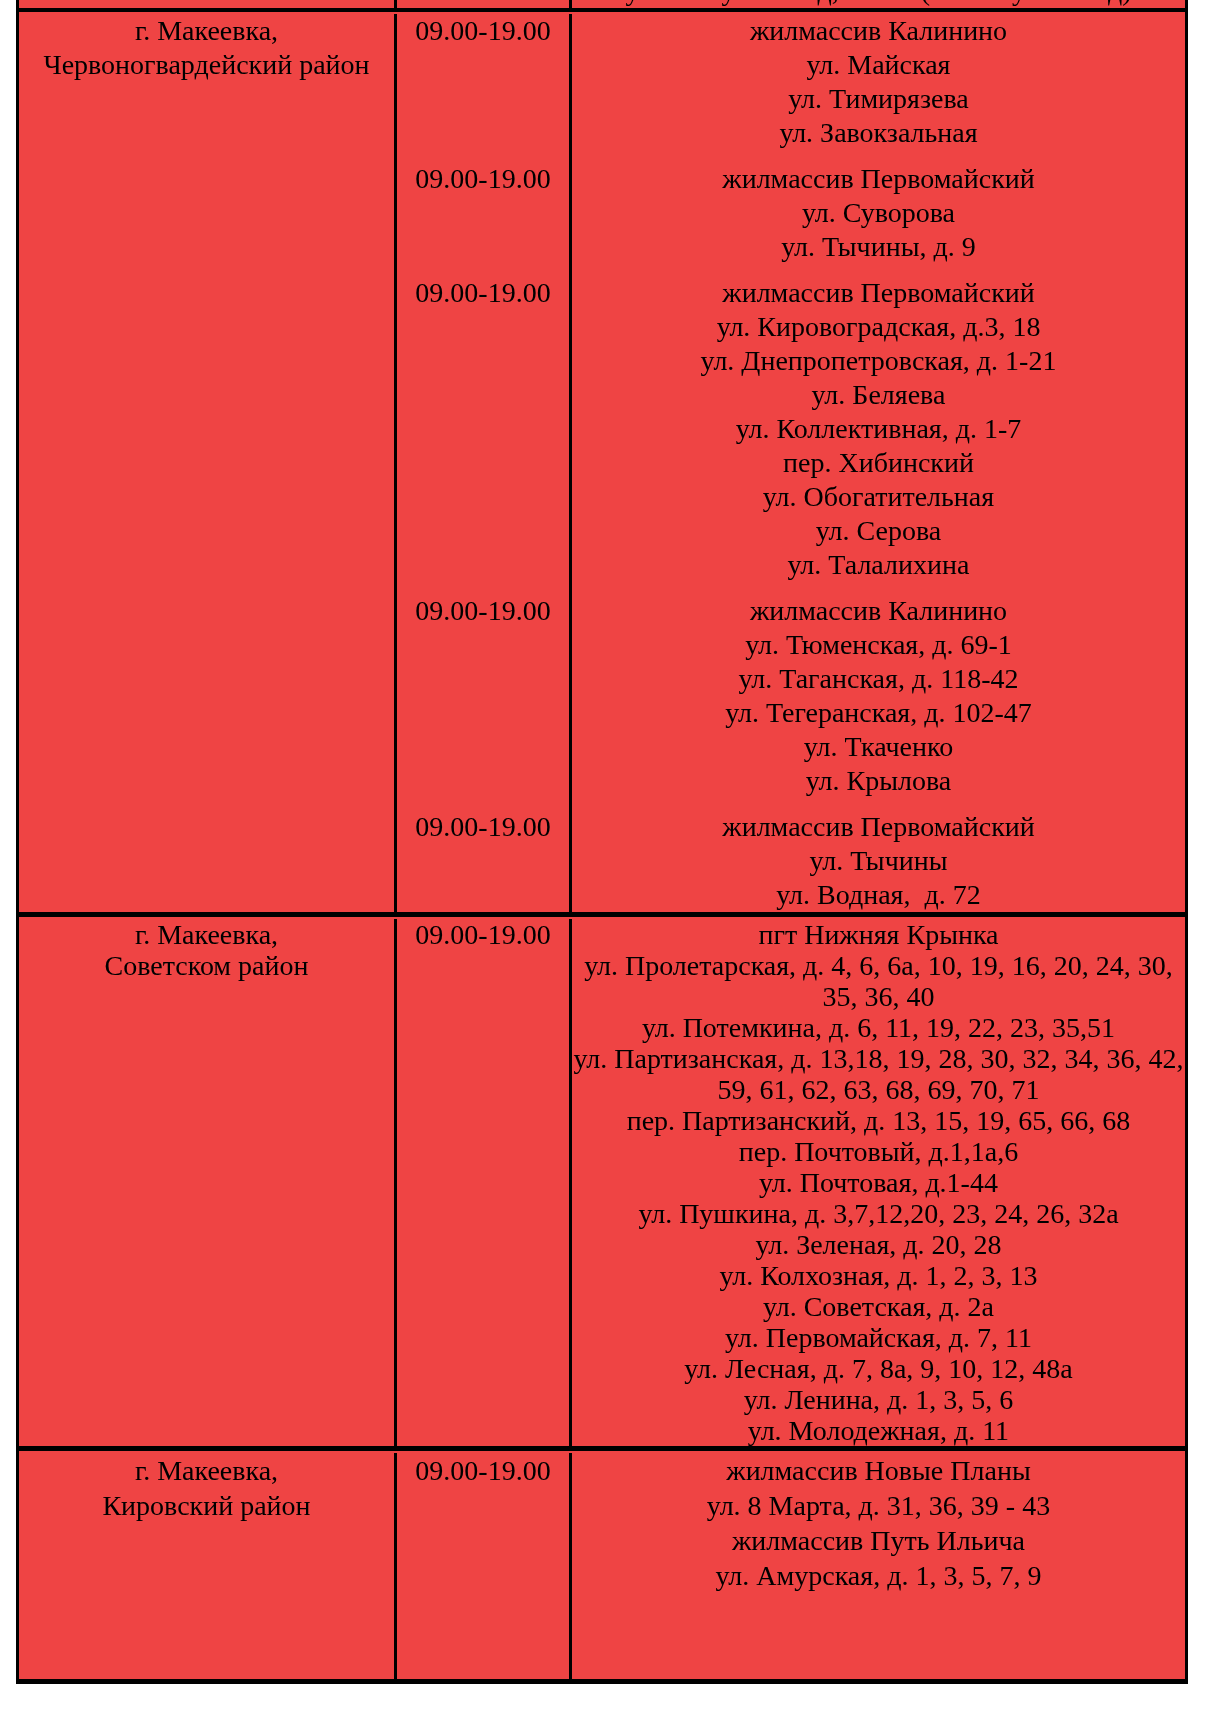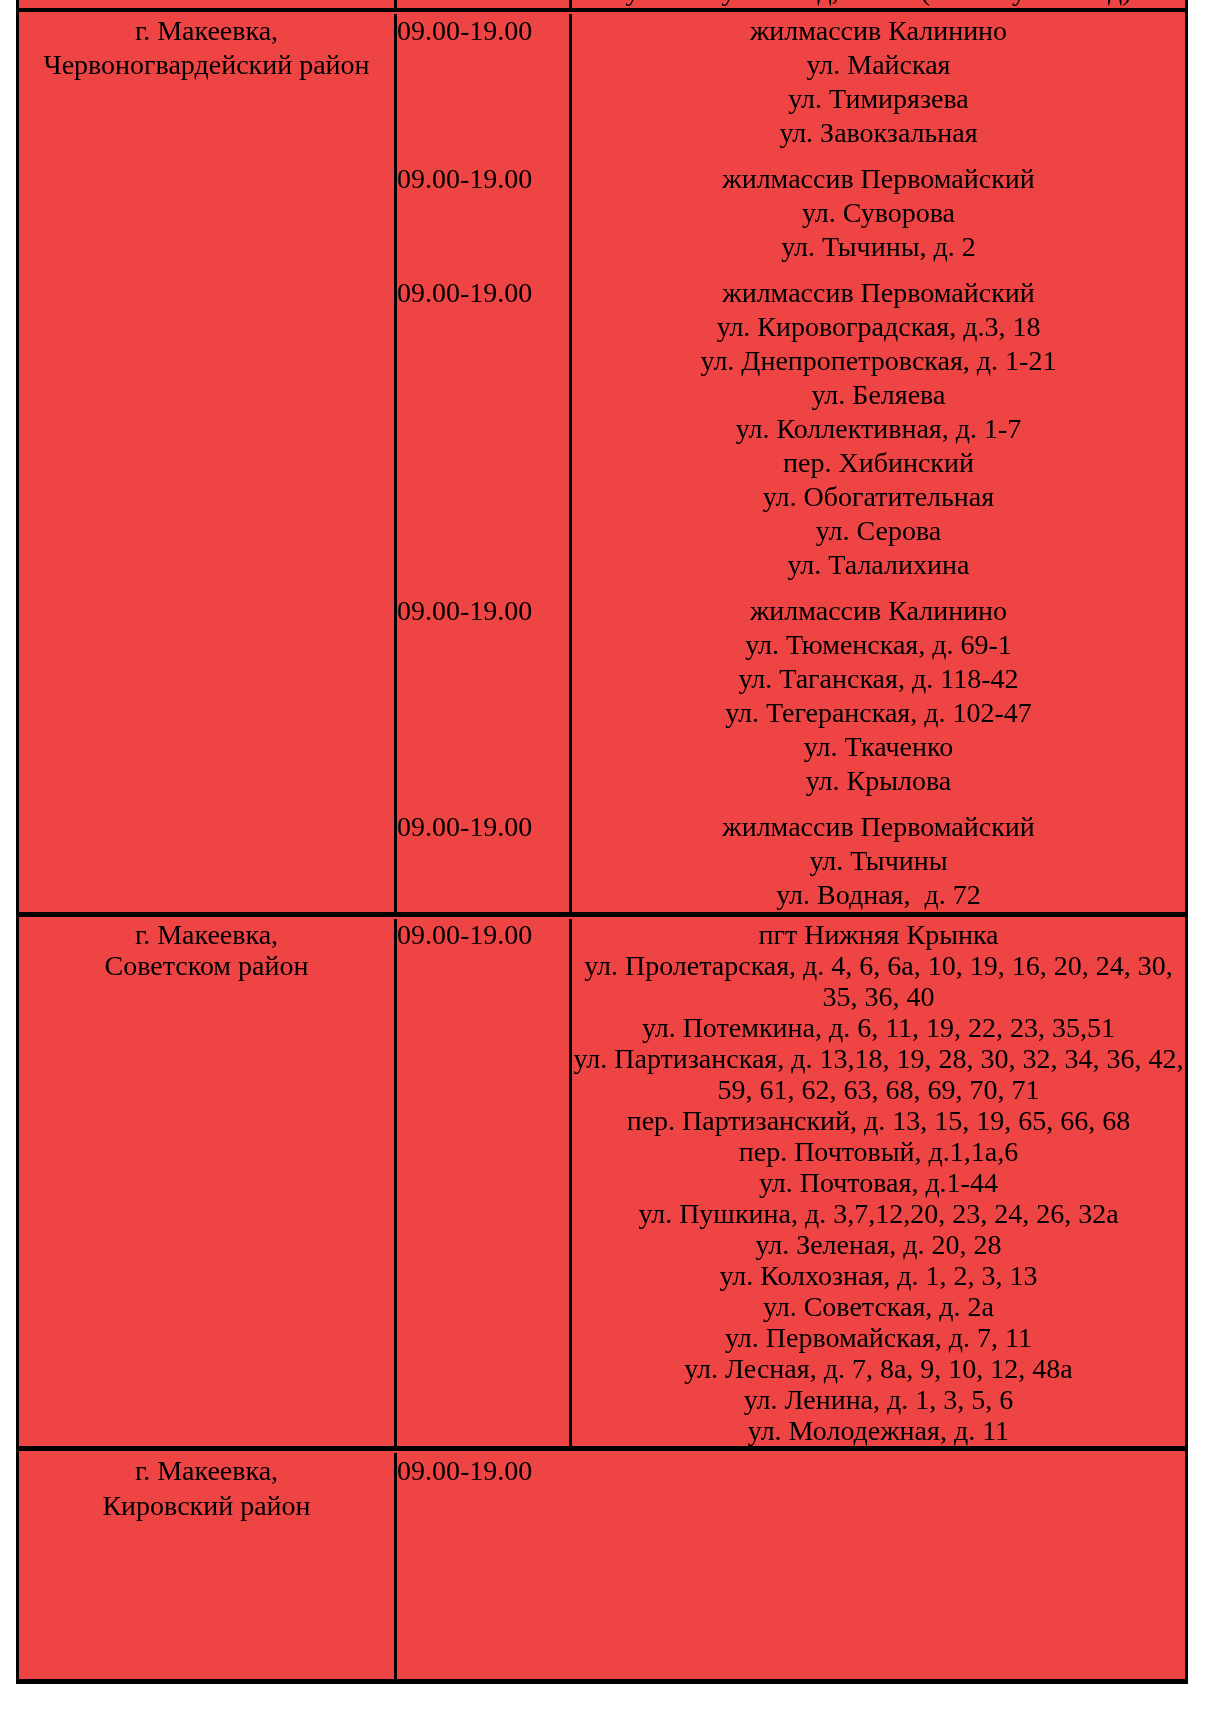--- a/index.html
+++ b/index.html
@@ -50,21 +50,21 @@
   .row3 { line-height: 35px; min-height: 226px; }
   .cell-district {
     grid-column: 1;
     border-right: 3px solid #000;
     text-align: center;
   }
   .span5 { grid-row: 1 / span 5; }
   .span1 { grid-row: 1 / span 1; }
   .cell-time {
     grid-column: 2;
-    text-align: left;
+    text-align: center;
   }
   .cell-addr {
     grid-column: 3;
     border-left: 3px solid #000;
     text-align: center;
   }
   .block-gap { padding-bottom: 12px; }
   .addr-line, .district-line, .time-label { white-space: pre-wrap; }
 </style>
 </head>
@@ -95,21 +95,21 @@
       <div class="addr-line">ул. Тимирязева</div>
       <div class="addr-line">ул. Завокзальная</div>
     </div>
 
     <div class="cell-time">
       <div class="time-label">09.00-19.00</div>
     </div>
     <div class="cell-addr block-gap">
       <div class="addr-line">жилмассив Первомайский</div>
       <div class="addr-line">ул. Суворова</div>
-      <div class="addr-line">ул. Тычины, д. 2</div>
+      <div class="addr-line">ул. Тычины, д. 9</div>
     </div>
 
     <div class="cell-time">
       <div class="time-label">09.00-19.00</div>
     </div>
     <div class="cell-addr block-gap">
       <div class="addr-line">жилмассив Первомайский</div>
       <div class="addr-line">ул. Кировоградская, д.3, 18</div>
       <div class="addr-line">ул. Днепропетровская, д. 1-21</div>
       <div class="addr-line">ул. Беляева</div>
@@ -172,15 +172,21 @@
   </div>
 
   <div class="grid trow row3">
     <div class="cell-district span1">
       <div class="district-line">г. Макеевка,</div>
       <div class="district-line">Кировский район</div>
     </div>
     <div class="cell-time">
       <div class="time-label">09.00-19.00</div>
     </div>
+    <div class="cell-addr">
+      <div class="addr-line">жилмассив Новые Планы</div>
+      <div class="addr-line">ул. 8 Марта, д. 31, 36, 39 - 43</div>
+      <div class="addr-line">жилмассив Путь Ильича</div>
+      <div class="addr-line">ул. Амурская, д. 1, 3, 5, 7, 9</div>
+    </div>
   </div>
 
 </div>
 
 </body></html>

